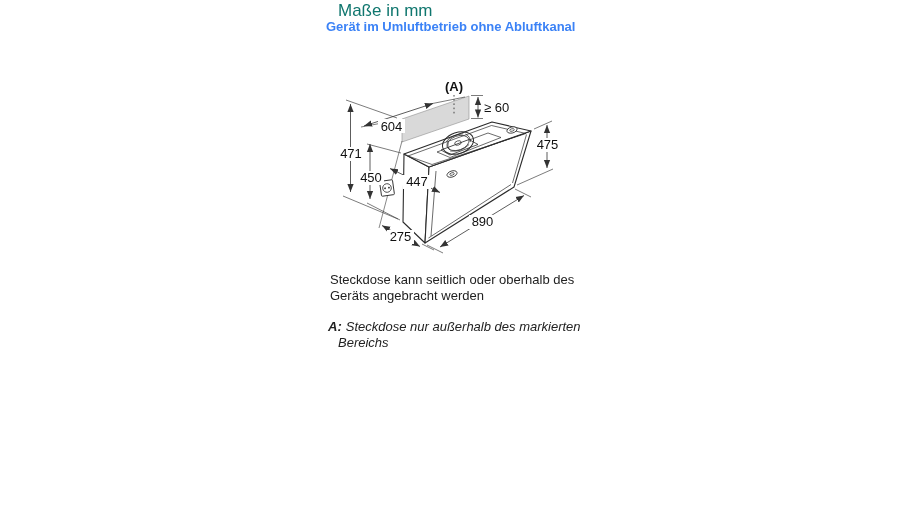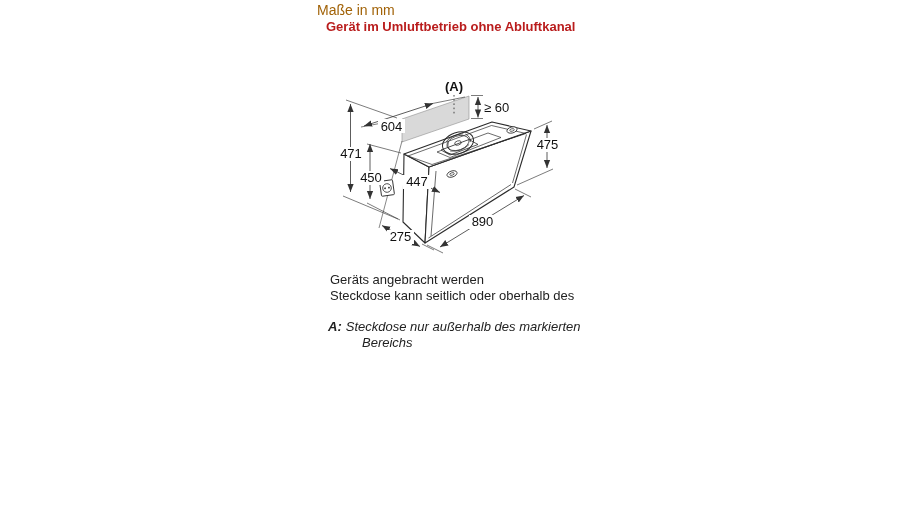--- a/index.html
+++ b/index.html
@@ -3,26 +3,26 @@
 <meta charset="utf-8">
 <style>
   html,body{margin:0;padding:0;}
   body{
     width:900px;height:506px;position:relative;overflow:hidden;
     background:#ffffff;
     font-family:"Liberation Sans", sans-serif;
     color:#111;
   }
   .abs{position:absolute;}
-  .hdr-line1{left:317px;top:3px;font-size:14px;line-height:15px;color:#a16207;}
-  .hdr-line2{left:326px;top:19px;font-size:13px;line-height:15px;font-weight:bold;color:#b91c1c;}
+  .hdr-line1{left:338px;top:3px;font-size:17px;line-height:15px;color:#0f766e;}
+  .hdr-line2{left:326px;top:19px;font-size:13px;line-height:15px;font-weight:bold;color:#3b82f6;}
   .note1{left:330px;top:272px;font-size:13px;line-height:15.5px;color:#222;}
   .note2{left:328px;top:319px;font-size:13px;line-height:15.5px;color:#222;font-style:italic;}
   .note2 .prefix{font-weight:bold;margin-right:4px;}
-  .note2 .indent{display:block;margin-left:34px;}
+  .note2 .indent{display:block;margin-left:10px;}
   svg text{font-family:"Liberation Sans", sans-serif;font-size:13px;fill:#111;}
   svg .marker-a{font-weight:bold;}
 </style>
 </head>
 <body>
 
 <div class="abs hdr-line1">Maße in mm</div>
 <div class="abs hdr-line2">Gerät im Umluftbetrieb ohne Abluftkanal</div>
 
 <svg class="abs" style="left:0;top:0;" width="900" height="506" viewBox="0 0 900 506">
@@ -118,22 +118,22 @@
   <text x="351" y="158" text-anchor="middle">471</text>
   <text x="371" y="182" text-anchor="middle">450</text>
   <text x="417" y="186" text-anchor="middle">447</text>
   <text x="547.5" y="149" text-anchor="middle">475</text>
   <text x="482.5" y="226" text-anchor="middle">890</text>
   <text x="400.5" y="241" text-anchor="middle">275</text>
   <text x="484" y="112" text-anchor="start">≥ 60</text>
 </svg>
 
 <div class="abs note1">
+  <span style="display:block;">Steckdose kann seitlich oder oberhalb des</span>
   <span style="display:block;">Geräts angebracht werden</span>
-  <span style="display:block;">Steckdose kann seitlich oder oberhalb des</span>
 </div>
 
 <div class="abs note2">
   <span>
     <span class="prefix">A:</span><span>Steckdose nur außerhalb des markierten</span>
   </span>
   <span class="indent">Bereichs</span>
 </div>
 
 </body></html>

